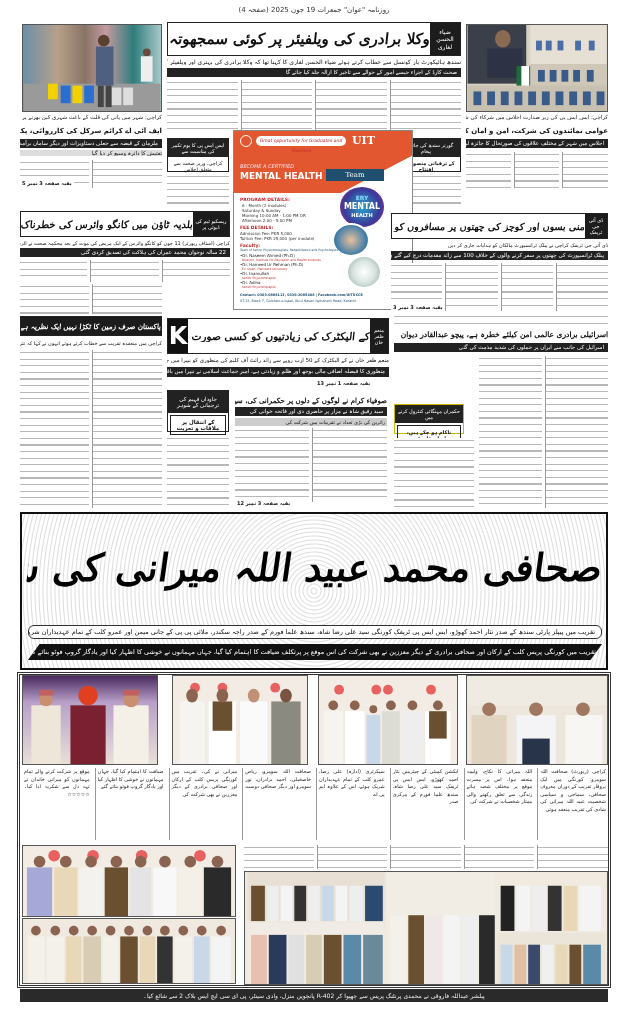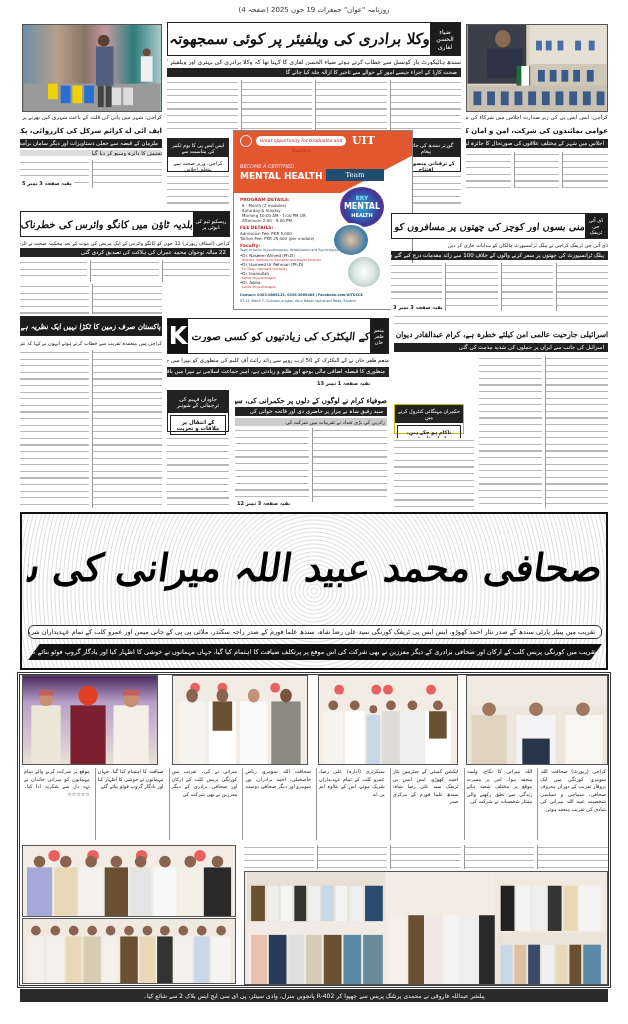--- a/index.html
+++ b/index.html
@@ -224,21 +224,21 @@
   <div class="txt" style="font-size:10.5px">کے الیکٹرک کی زیادتیوں کو کسی صورت برداشت نہیں کیا جائے گا</div>
   <div style="width:20px;height:100%;background:#111;color:#fff;font-size:24px;font-weight:bold;text-align:center;line-height:34px;font-family:'DejaVu Sans',sans-serif">K</div>
 </div>
 <div class="sub" style="left:167px;top:357px;width:222px;font-size:5.5px">منعم ظفر خان نے کے الیکٹرک کے 50 ارب روپے سے زائد رائٹ آف کلیم کی منظوری کو نیپرا میں چیلنج کر دیا</div>
 <div class="bar" style="left:167px;top:367px;width:222px;height:10px">منظوری کا فیصلہ اضافی مالی بوجھ اور ظلم و زیادتی ہے، امیر جماعت اسلامی نے نیپرا میں باقاعدہ نظر ثانی کی درخواست</div>
 <div class="more" style="left:315px;top:380px">بقیہ صفحہ 1 نمبر 13</div>
 
 <div class="cols" style="left:394px;top:314px;width:214px;height:14px">
   <div class="col"></div>
 </div>
-<div class="sub" style="left:394px;top:330px;width:214px;font-size:7.5px;font-weight:bold;font-family:'DejaVu Serif',serif">اسرائیلی جارحیت عالمی امن کیلئے خطرہ ہے، کرام عبدالقادر دیوان</div>
+<div class="sub" style="left:394px;top:330px;width:214px;font-size:7.5px;font-weight:bold;font-family:'DejaVu Serif',serif">اسرائیلی برادری عالمی امن کیلئے خطرہ ہے، پیچو عبدالقادر دیوان</div>
 <div class="bar" style="left:394px;top:343px;width:214px;height:9px">اسرائیل کی جانب سے ایران پر حملوں کی شدید مذمت کی گئی</div>
 <div class="cols" style="left:479px;top:356px;width:129px;height:152px">
   <div class="col"></div>
   <div class="col"></div>
 </div>
 
 <div class="box" style="left:167px;top:390px;width:62px;height:42px">
   <div class="b-top" style="font-size:5.5px;padding:5px 2px">جاوداں فہیم کی ترجمانی کے شوہر</div>
   <div class="b-bot" style="font-size:5.5px;border:1px solid #222;margin:2px">کے انتقال پر ملاقات و تعزیت</div>
 </div>

